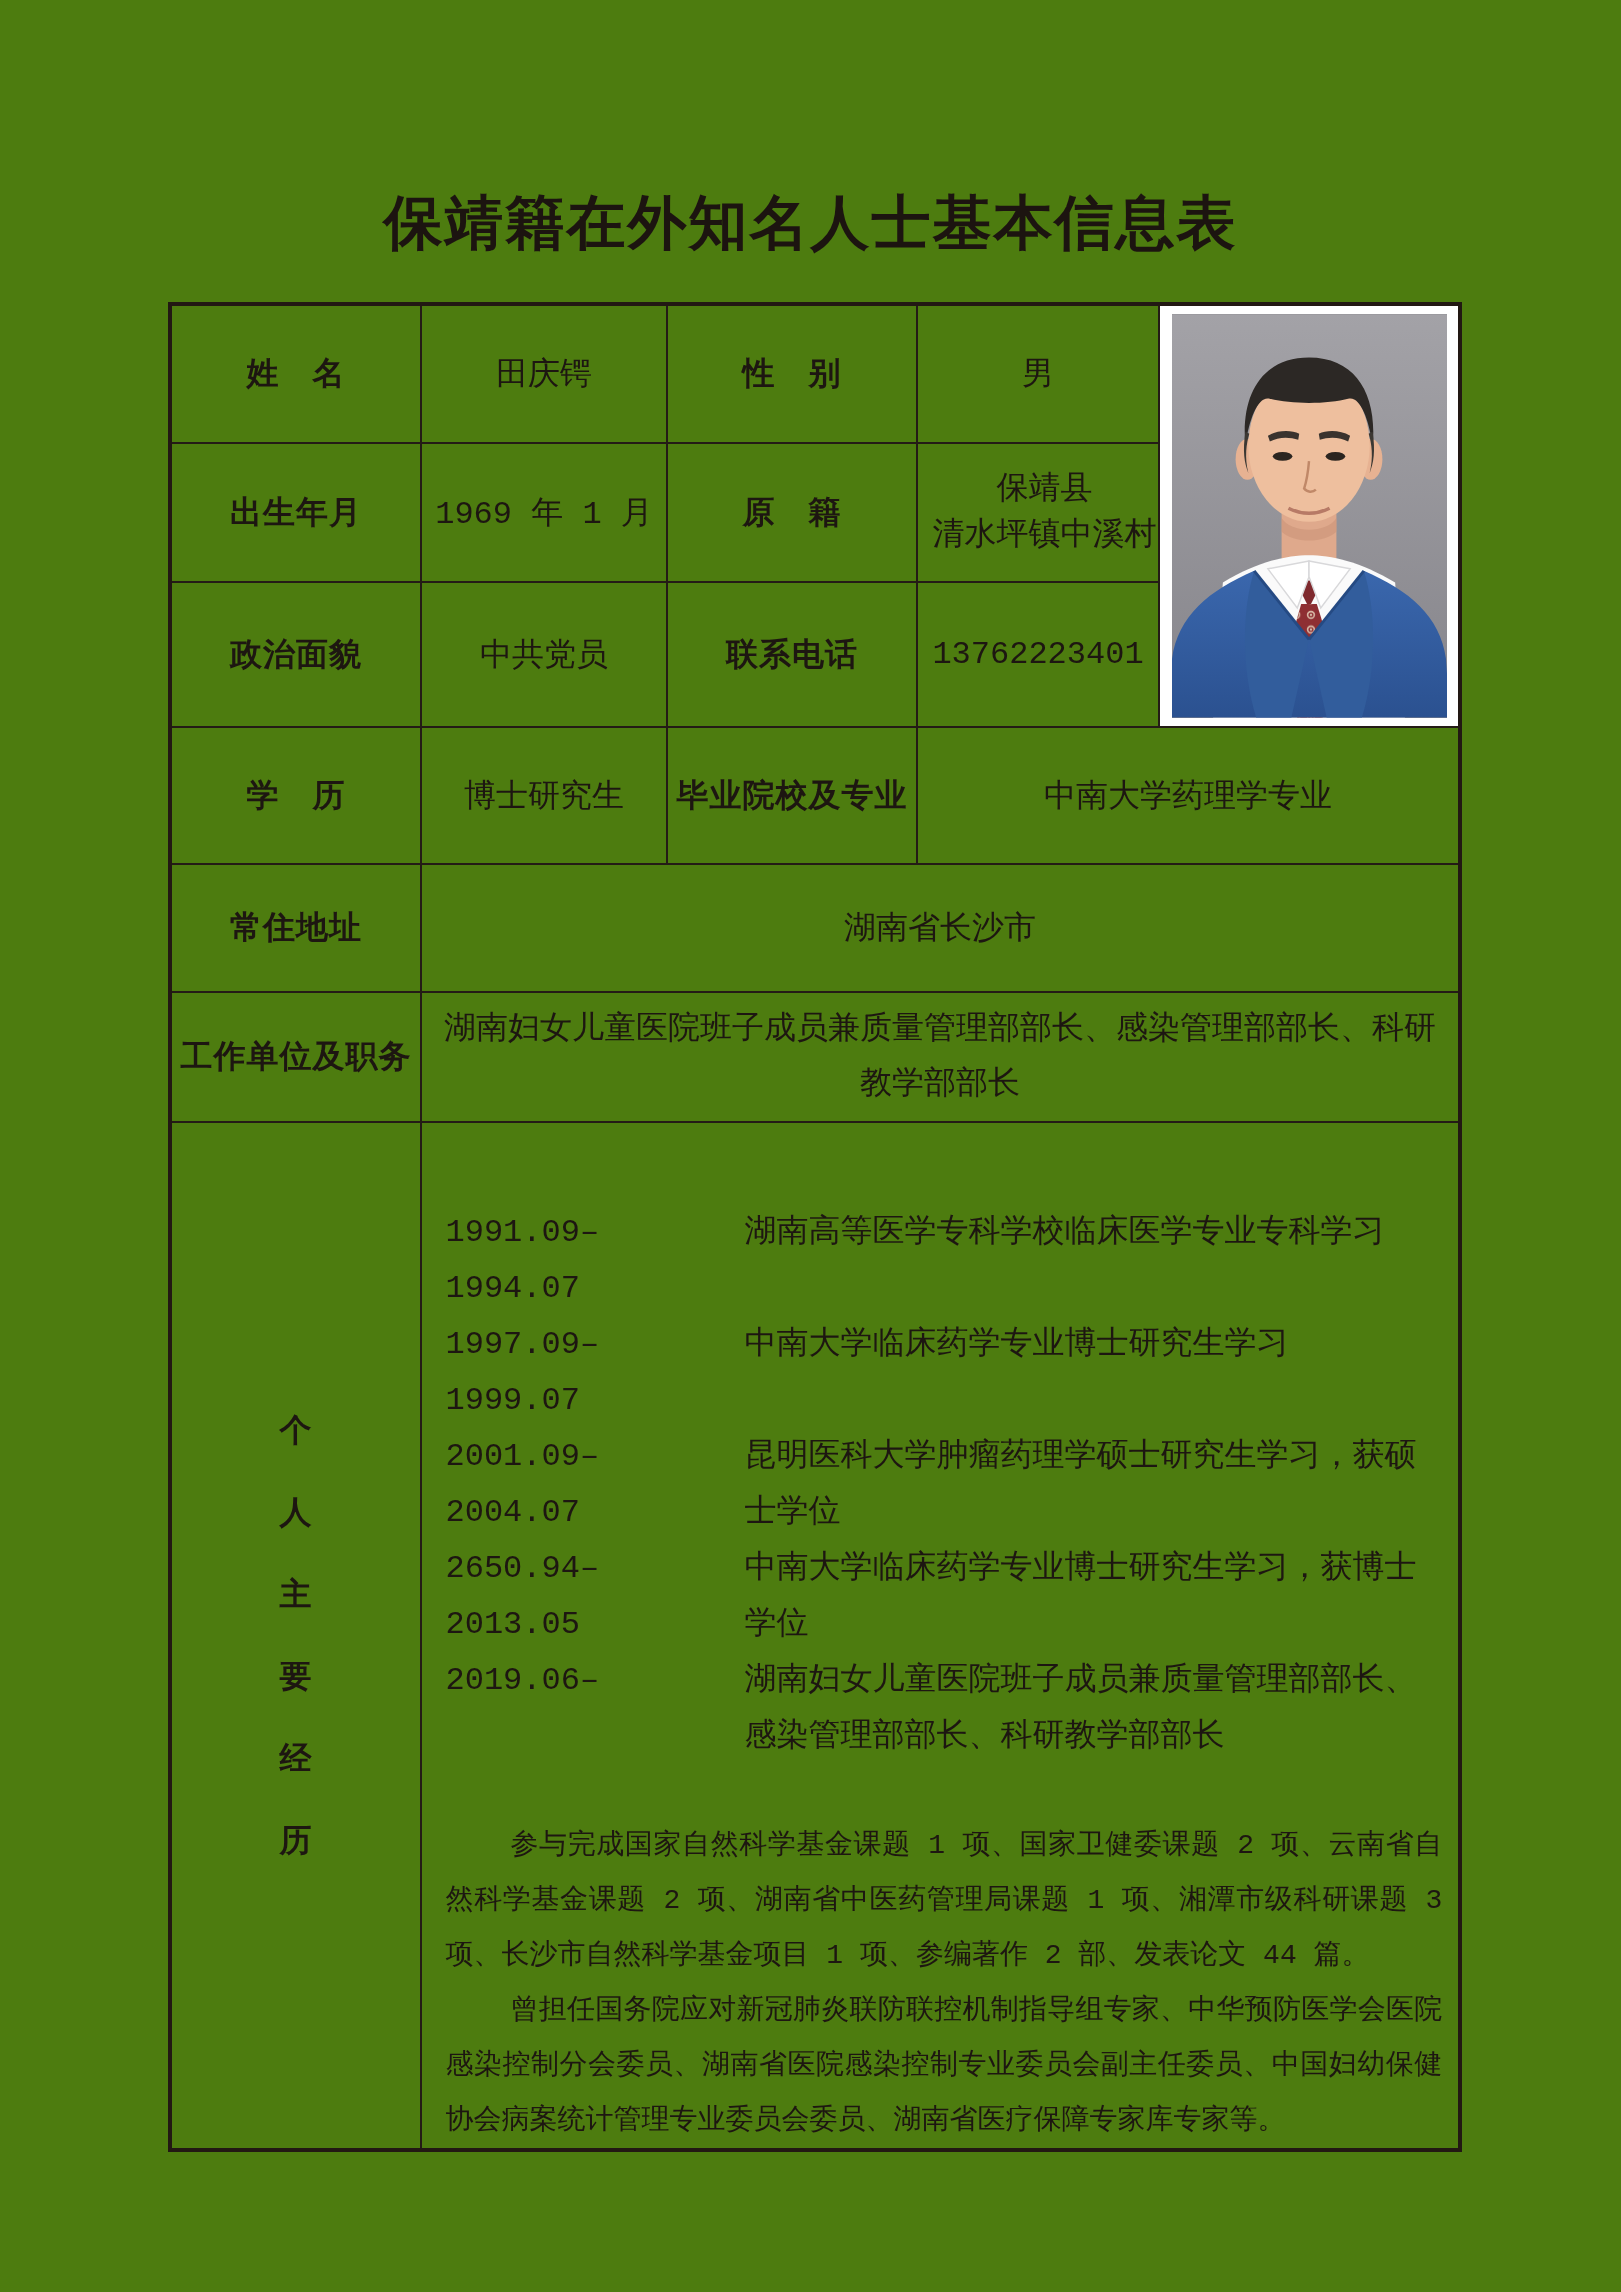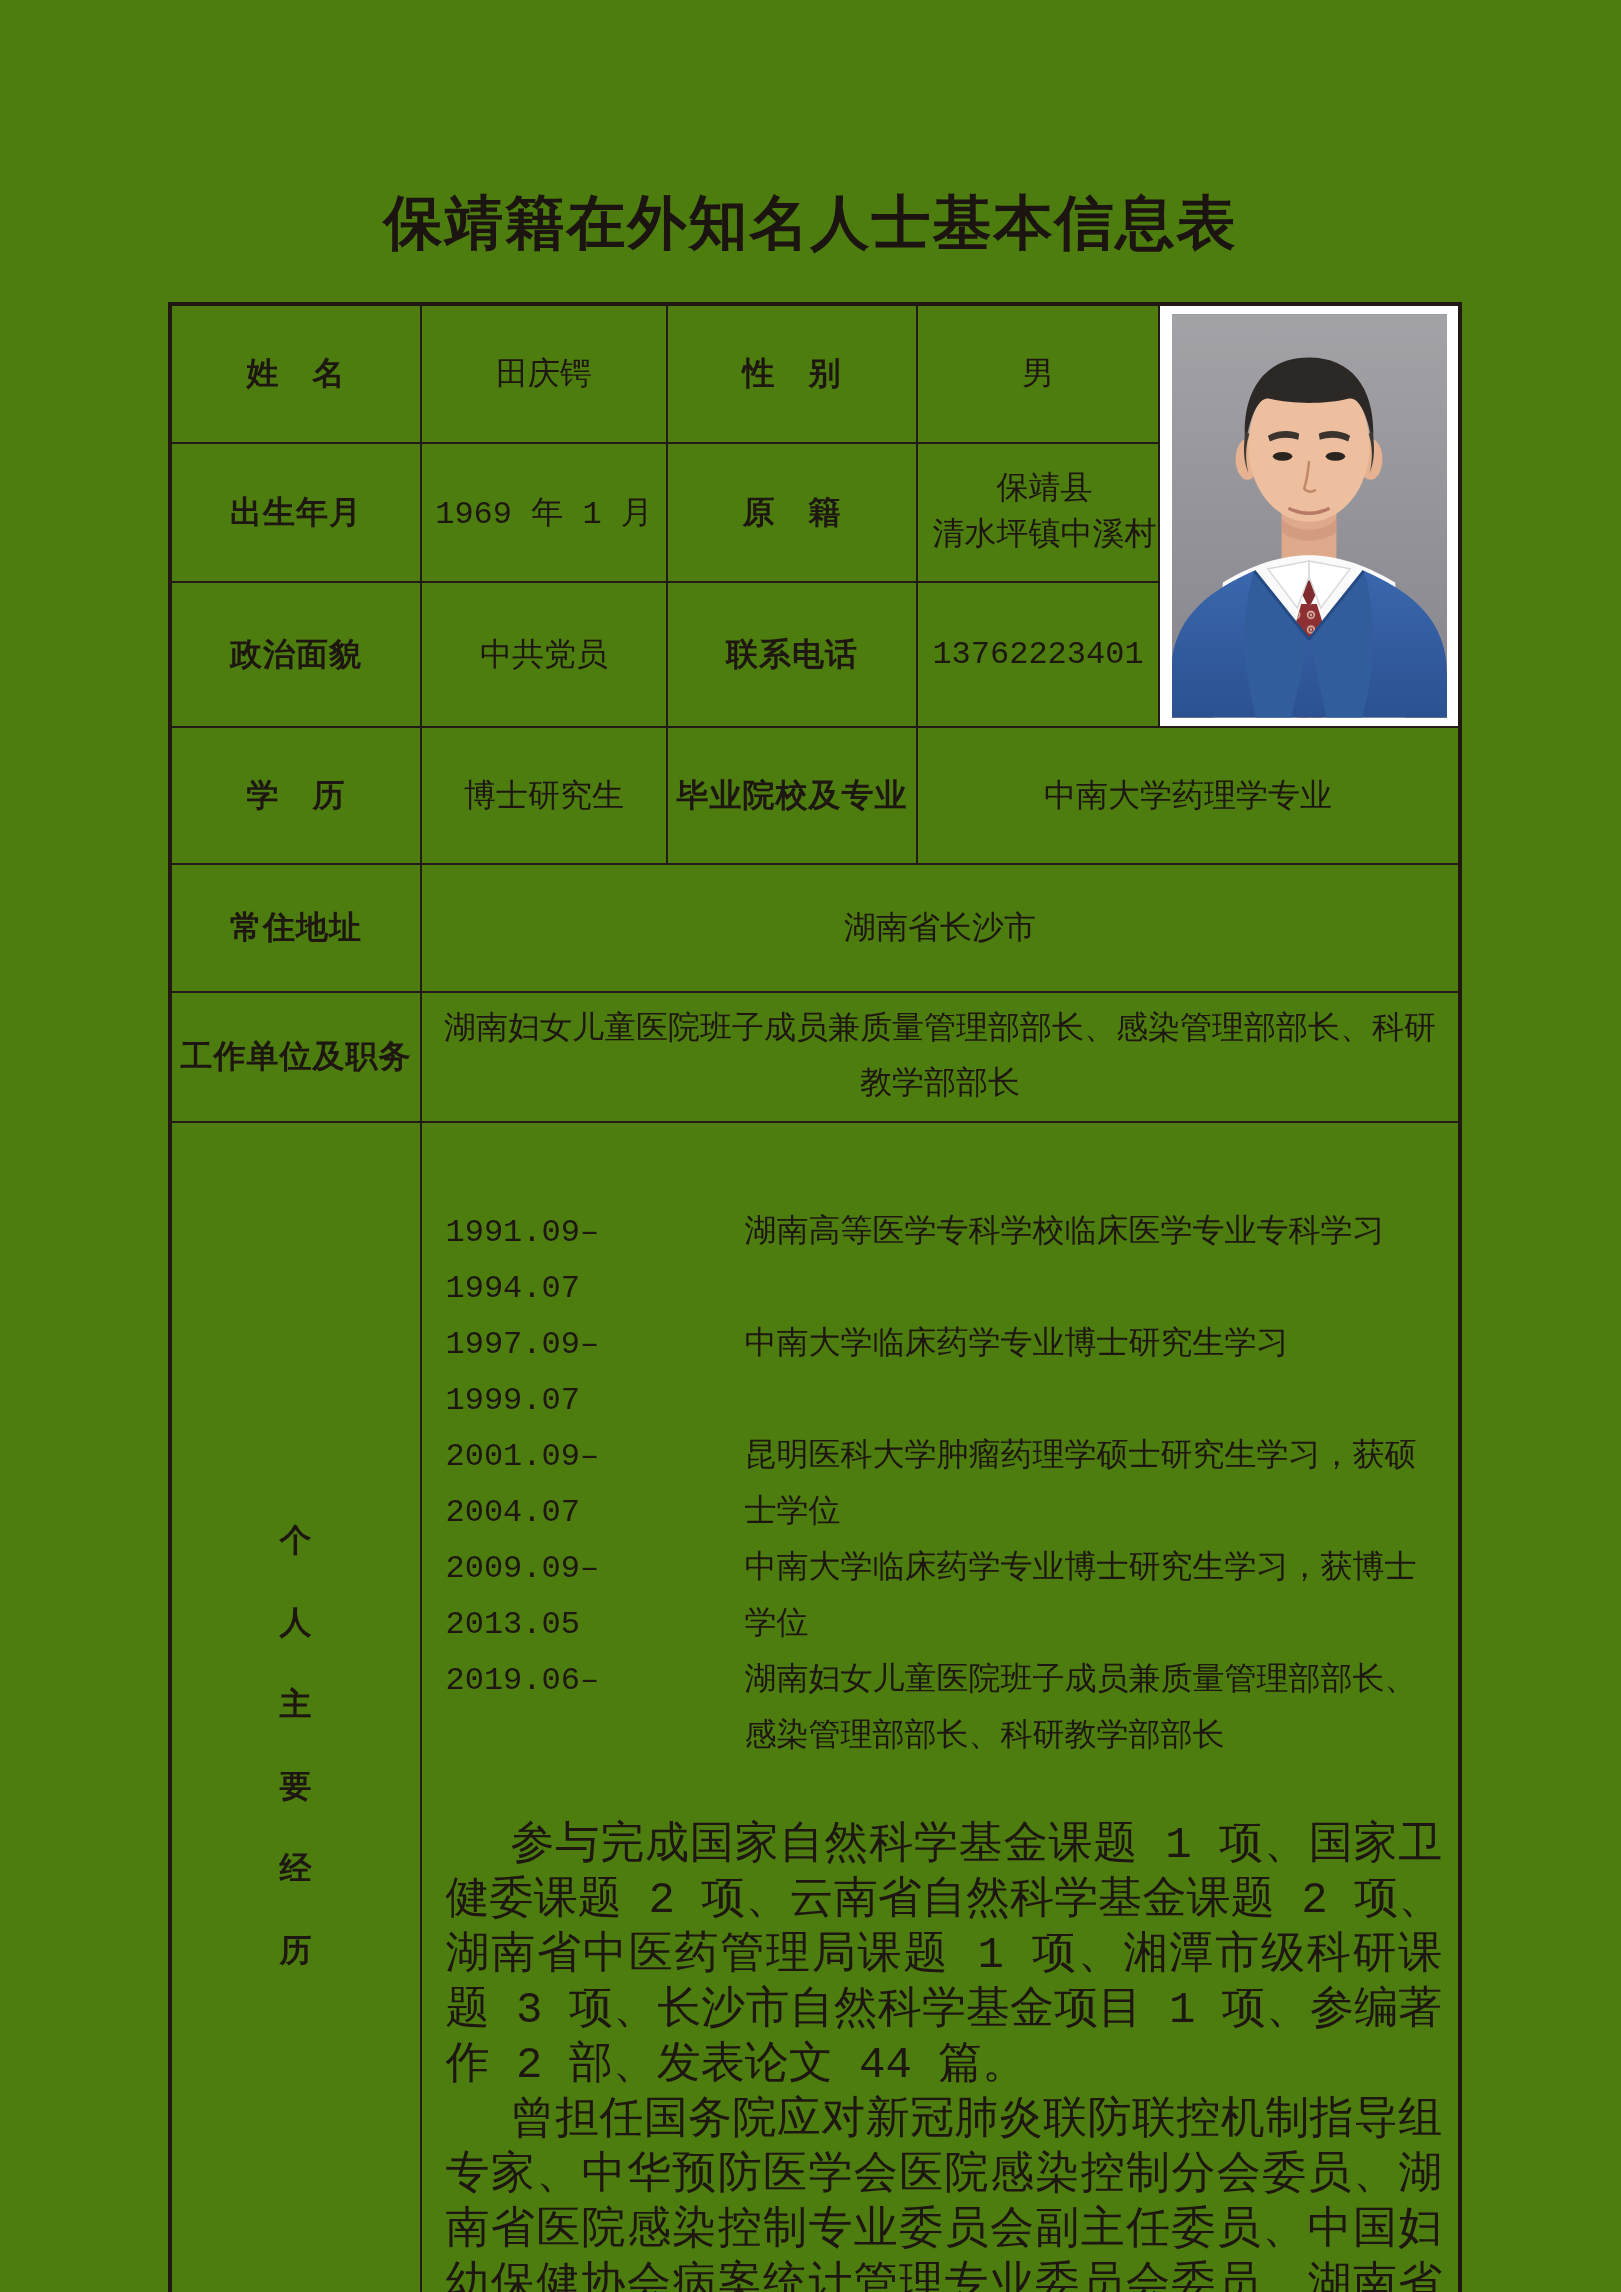--- a/index.html
+++ b/index.html
@@ -105,21 +105,21 @@
     width: 267px;
     flex: 0 0 267px;
   }
   .exp-desc { flex: 1; }
   .bio-paragraphs {
     margin-top: 53px;
     padding-right: 2px;
   }
   .bio-paragraphs p {
     margin: 0;
-    font-size: 44px;
+    font-size: 28px;
     line-height: 55px;
     text-align: justify;
     text-indent: 65px;
   }
 </style>
 </head>
 <body>
 
 <div class="page">
 
@@ -254,21 +254,21 @@
           </div>
           <div class="exp-item">
             <span class="exp-date">1997.09–1999.07</span>
             <span class="exp-desc">中南大学临床药学专业博士研究生学习</span>
           </div>
           <div class="exp-item">
             <span class="exp-date">2001.09–2004.07</span>
             <span class="exp-desc">昆明医科大学肿瘤药理学硕士研究生学习，获硕士学位</span>
           </div>
           <div class="exp-item">
-            <span class="exp-date">2009.09–2013.05</span>
+            <span class="exp-date">2650.94–2013.05</span>
             <span class="exp-desc">中南大学临床药学专业博士研究生学习，获博士学位</span>
           </div>
           <div class="exp-item">
             <span class="exp-date">2019.06–</span>
             <span class="exp-desc">湖南妇女儿童医院班子成员兼质量管理部部长、感染管理部部长、科研教学部部长</span>
           </div>
 
           <div class="bio-paragraphs">
             <p>参与完成国家自然科学基金课题 1 项、国家卫健委课题 2 项、云南省自然科学基金课题 2 项、湖南省中医药管理局课题 1 项、湘潭市级科研课题 3 项、长沙市自然科学基金项目 1 项、参编著作 2 部、发表论文 44 篇。</p>
             <p>曾担任国务院应对新冠肺炎联防联控机制指导组专家、中华预防医学会医院感染控制分会委员、湖南省医院感染控制专业委员会副主任委员、中国妇幼保健协会病案统计管理专业委员会委员、湖南省医疗保障专家库专家等。</p>

